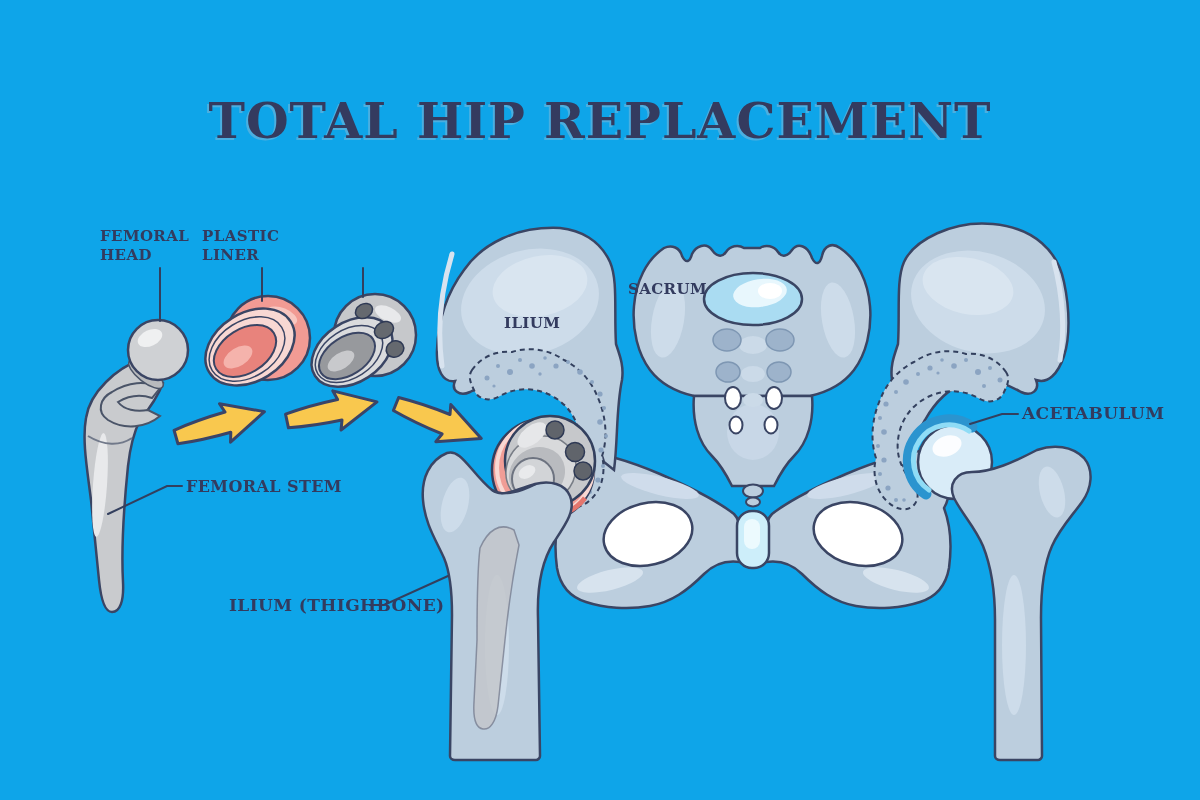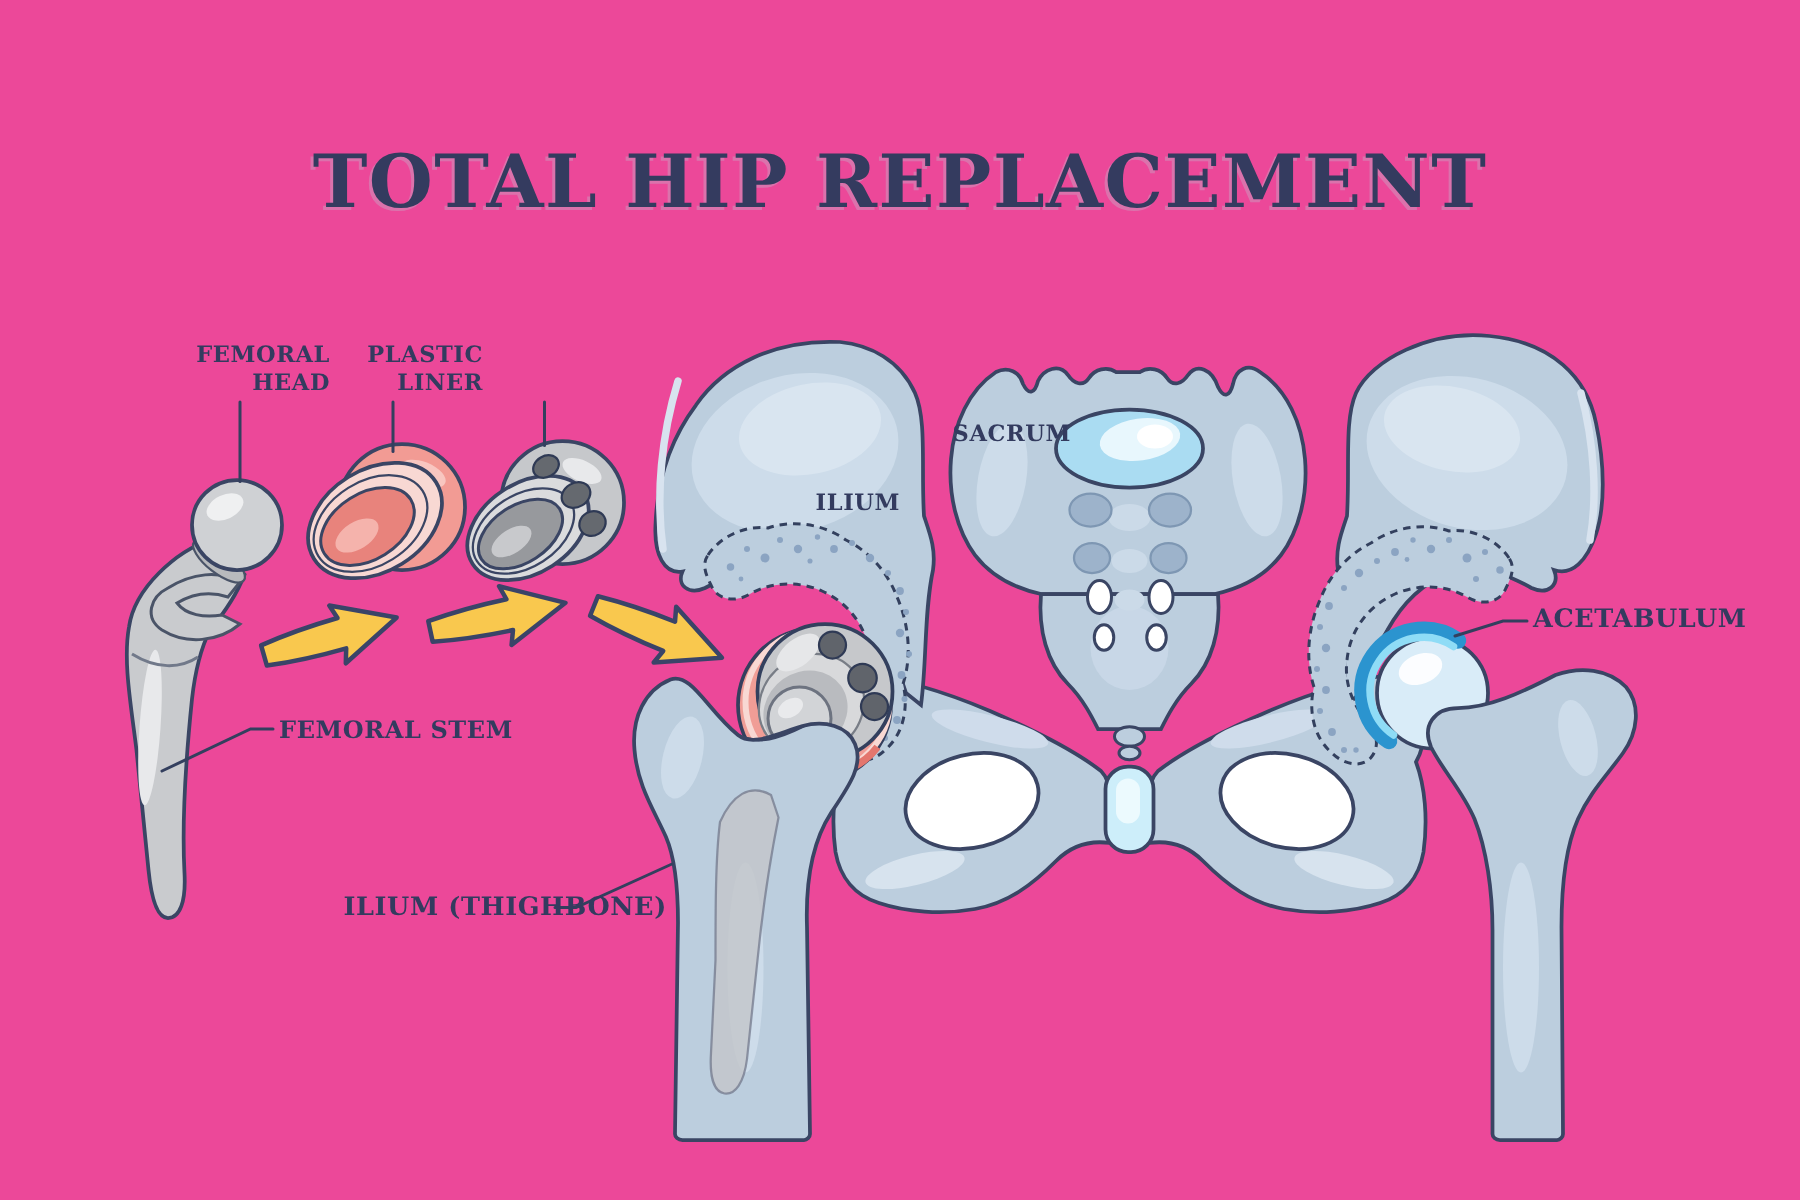--- a/index.html
+++ b/index.html
@@ -1,21 +1,21 @@
 <!DOCTYPE html>
 <html><head>
 <meta charset="utf-8">
 <style>
   html,body{margin:0;padding:0;background:#fff;}
-  #stage{position:relative;width:1200px;height:800px;background:#ec4899;overflow:hidden;
+  #stage{position:relative;width:1200px;height:800px;background:#0ea5e9;overflow:hidden;
          font-family:"DejaVu Serif","Liberation Serif",serif;}
   #illu{position:absolute;left:0;top:0;}
   .lbl{position:absolute;color:#333b5f;font-weight:bold;letter-spacing:.4px;
        white-space:pre-line;line-height:1.28;}
-  .lbl.center{text-align:right;}
+  .lbl.center{text-align:left;}
   #title{position:absolute;left:0;right:0;top:92px;text-align:center;
          font-size:49px;font-weight:bold;letter-spacing:1px;color:#343b5f;
          text-shadow:-2px 2px 0 rgba(190,195,210,.35);}
   .s15{font-size:15px;} .s16{font-size:16px;} .s17{font-size:17px;}
 </style>
 </head>
 <body>
 
 <div id="stage">
 
@@ -301,18 +301,18 @@
 HEAD</div>
 
   <div class="lbl center s15" style="left:202px;top:227px;width:120px;">PLASTIC
 LINER</div>
 
 
   <div class="lbl s16" style="left:186px;top:477px;text-align:center;">FEMORAL STEM</div>
 
   <div class="lbl s17" style="left:229px;top:595px;">ILIUM (THIGHBONE)</div>
 
-  <div class="lbl center s15" style="left:504px;top:326px;width:64px;margin-left:32px;">ILIUM</div>
+  <div class="lbl center s15" style="left:504px;top:314px;width:64px;">ILIUM</div>
 
   <div class="lbl center s15" style="left:628px;top:280px;width:86px;">SACRUM</div>
 
   <div class="lbl s17" style="left:1022px;top:403px;">ACETABULUM</div>
 </div>
 
 </body></html>

